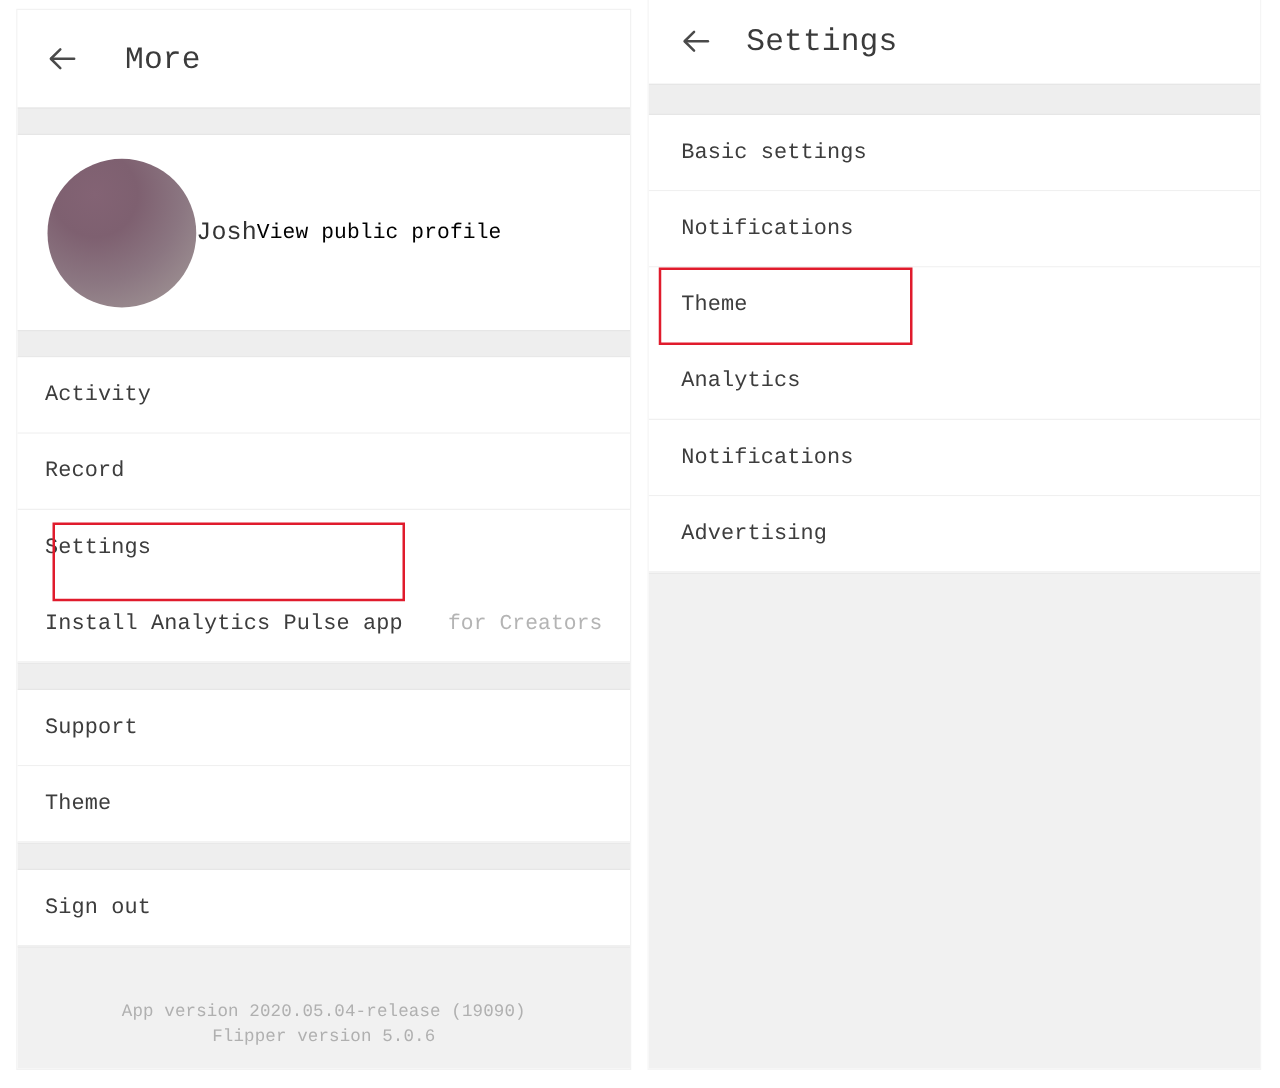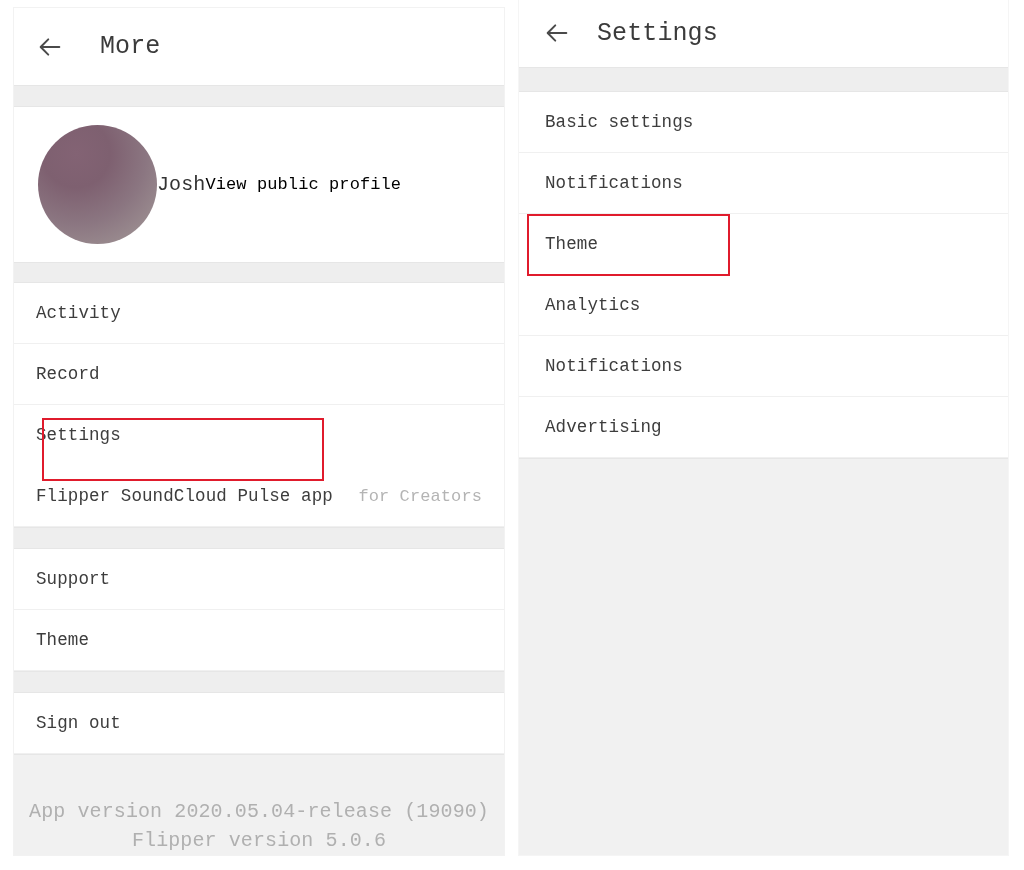--- a/index.html
+++ b/index.html
@@ -180,21 +180,21 @@
     border-top: 1px solid #e6e6e6;
     flex: 1 1 auto;
     display: flex;
     flex-direction: column;
     align-items: center;
     justify-content: flex-start;
     padding-top: 42px;
     box-sizing: border-box;
   }
   .footer-line {
-    font-size: 20px;
+    font-size: 14px;
     color: #b0b0b0;
     line-height: 1.45;
     text-align: center;
     letter-spacing: 0.1px;
   }
 
   
   .filler {
     background: #f1f1f1;
     border-top: 1px solid #e6e6e6;
@@ -240,21 +240,21 @@
         <div class="row">
           <span class="row-label">Activity</span>
         </div>
         <div class="row">
           <span class="row-label">Record</span>
         </div>
         <div class="row highlighted">
           <span class="row-label">Settings</span>
         </div>
         <div class="row">
-          <span class="row-label">Flipper SoundCloud Pulse app</span>
+          <span class="row-label">Install Analytics Pulse app</span>
           <span class="row-trailing">for Creators</span>
         </div>
       </div>
 
       <div class="spacer spacer-mid"></div>
 
       <div class="list">
         <div class="row">
           <span class="row-label">Support</span>
         </div>

